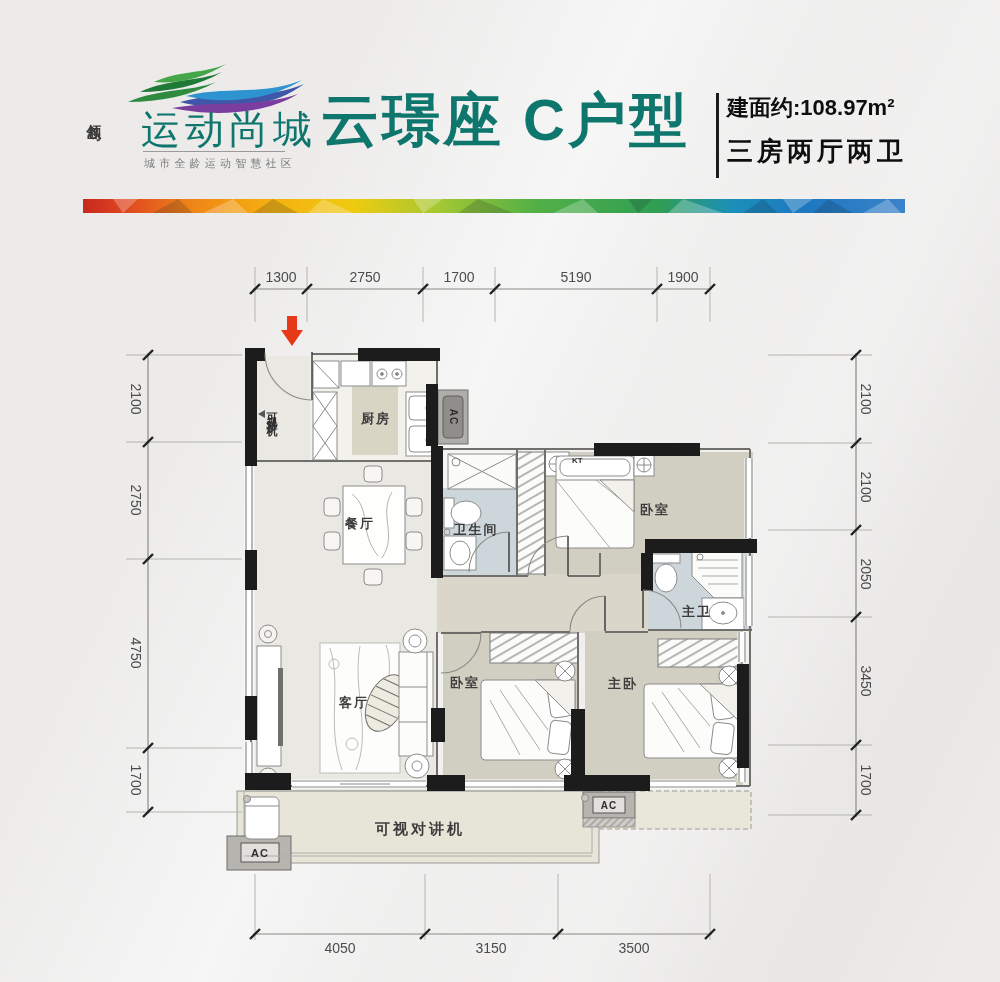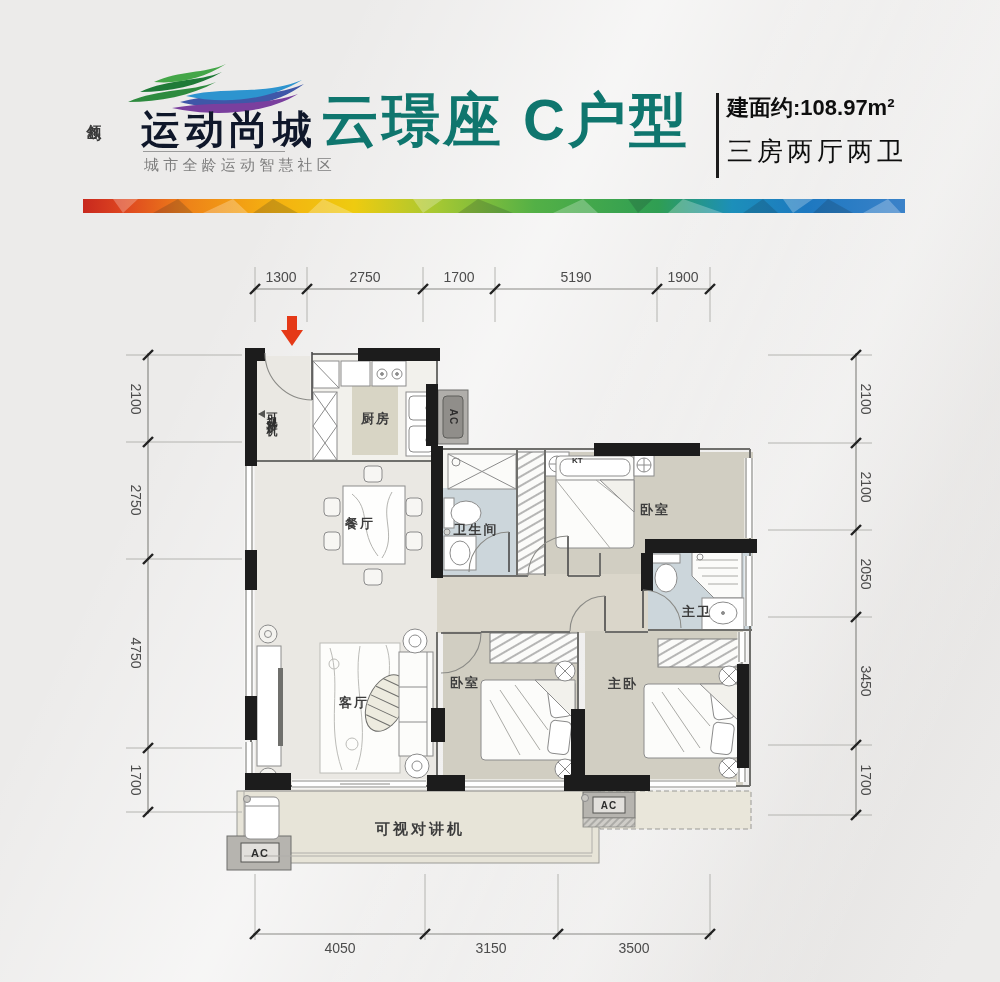--- a/index.html
+++ b/index.html
@@ -6,27 +6,27 @@
   body{width:1000px;height:982px;position:relative;overflow:hidden;
        background:#ecebea;font-family:"Liberation Sans","DejaVu Sans",sans-serif;}
   .tex{position:absolute;pointer-events:none;}
   .tex1{left:-200px;top:0;width:1400px;height:982px;
         background:linear-gradient(115deg,rgba(255,255,255,0) 30%,rgba(255,255,255,.55) 46%,rgba(255,255,255,0) 60%,rgba(223,221,219,.5) 74%,rgba(255,255,255,0) 86%);}
   .tex2{left:-200px;top:0;width:1400px;height:982px;
         background:linear-gradient(295deg,rgba(255,255,255,0) 20%,rgba(255,255,255,.4) 34%,rgba(255,255,255,0) 48%);}
   .abs{position:absolute;}
   
   .brand-vert{left:84px;top:112px;writing-mode:vertical-rl;font-size:15px;font-weight:700;color:#3a3a3a;letter-spacing:2px;}
-  .brand-name{left:141px;top:103px;font-size:39px;font-weight:700;color:#0f172a;letter-spacing:5px;}
+  .brand-name{left:141px;top:103px;font-size:39px;font-weight:400;color:#0f766e;letter-spacing:5px;}
   .brand-rule{left:143px;top:151px;width:142px;height:1px;background:#9a9a9a;}
-  .brand-tag{left:144px;top:156px;font-size:15px;color:#7d7d7d;letter-spacing:4.2px;white-space:nowrap;}
+  .brand-tag{left:144px;top:156px;font-size:11px;color:#7d7d7d;letter-spacing:4.2px;white-space:nowrap;}
   .page-title{left:321px;top:82px;font-size:58px;font-weight:900;color:#0f766e;letter-spacing:3px;white-space:nowrap;}
   .title-div{left:716px;top:93px;width:3px;height:85px;background:#1b1b1b;}
   .area-line{left:727px;top:93px;font-size:22px;font-weight:800;color:#0e0e0e;white-space:nowrap;}
-  .rooms-line{left:727px;top:134px;font-size:26px;font-weight:400;color:#0e0e0e;letter-spacing:4px;white-space:nowrap;}
+  .rooms-line{left:727px;top:134px;font-size:26px;font-weight:700;color:#0e0e0e;letter-spacing:4px;white-space:nowrap;}
   
   .room-label{position:absolute;transform:translate(-50%,-50%);font-size:13px;font-weight:600;color:#3c3c3c;letter-spacing:2px;white-space:nowrap;}
   .room-label.big{font-size:15px;letter-spacing:3px;}
   .vert-label{position:absolute;writing-mode:vertical-rl;font-size:11px;color:#2f2f2f;letter-spacing:3px;font-weight:600;}
   .ac{position:absolute;transform:translate(-50%,-50%);font-size:10px;font-weight:700;color:#2e2e2e;letter-spacing:1px;}
   .ac.rot{transform:translate(-50%,-50%) rotate(90deg);}
   .kt{position:absolute;font-size:8px;font-weight:700;color:#333;padding-left:24px;}
   .dim{position:absolute;transform:translate(-50%,-50%);font-size:14px;color:#4c4c4c;white-space:nowrap;}
   .dim.v{transform:translate(-50%,-50%) rotate(90deg);}
 </style>

